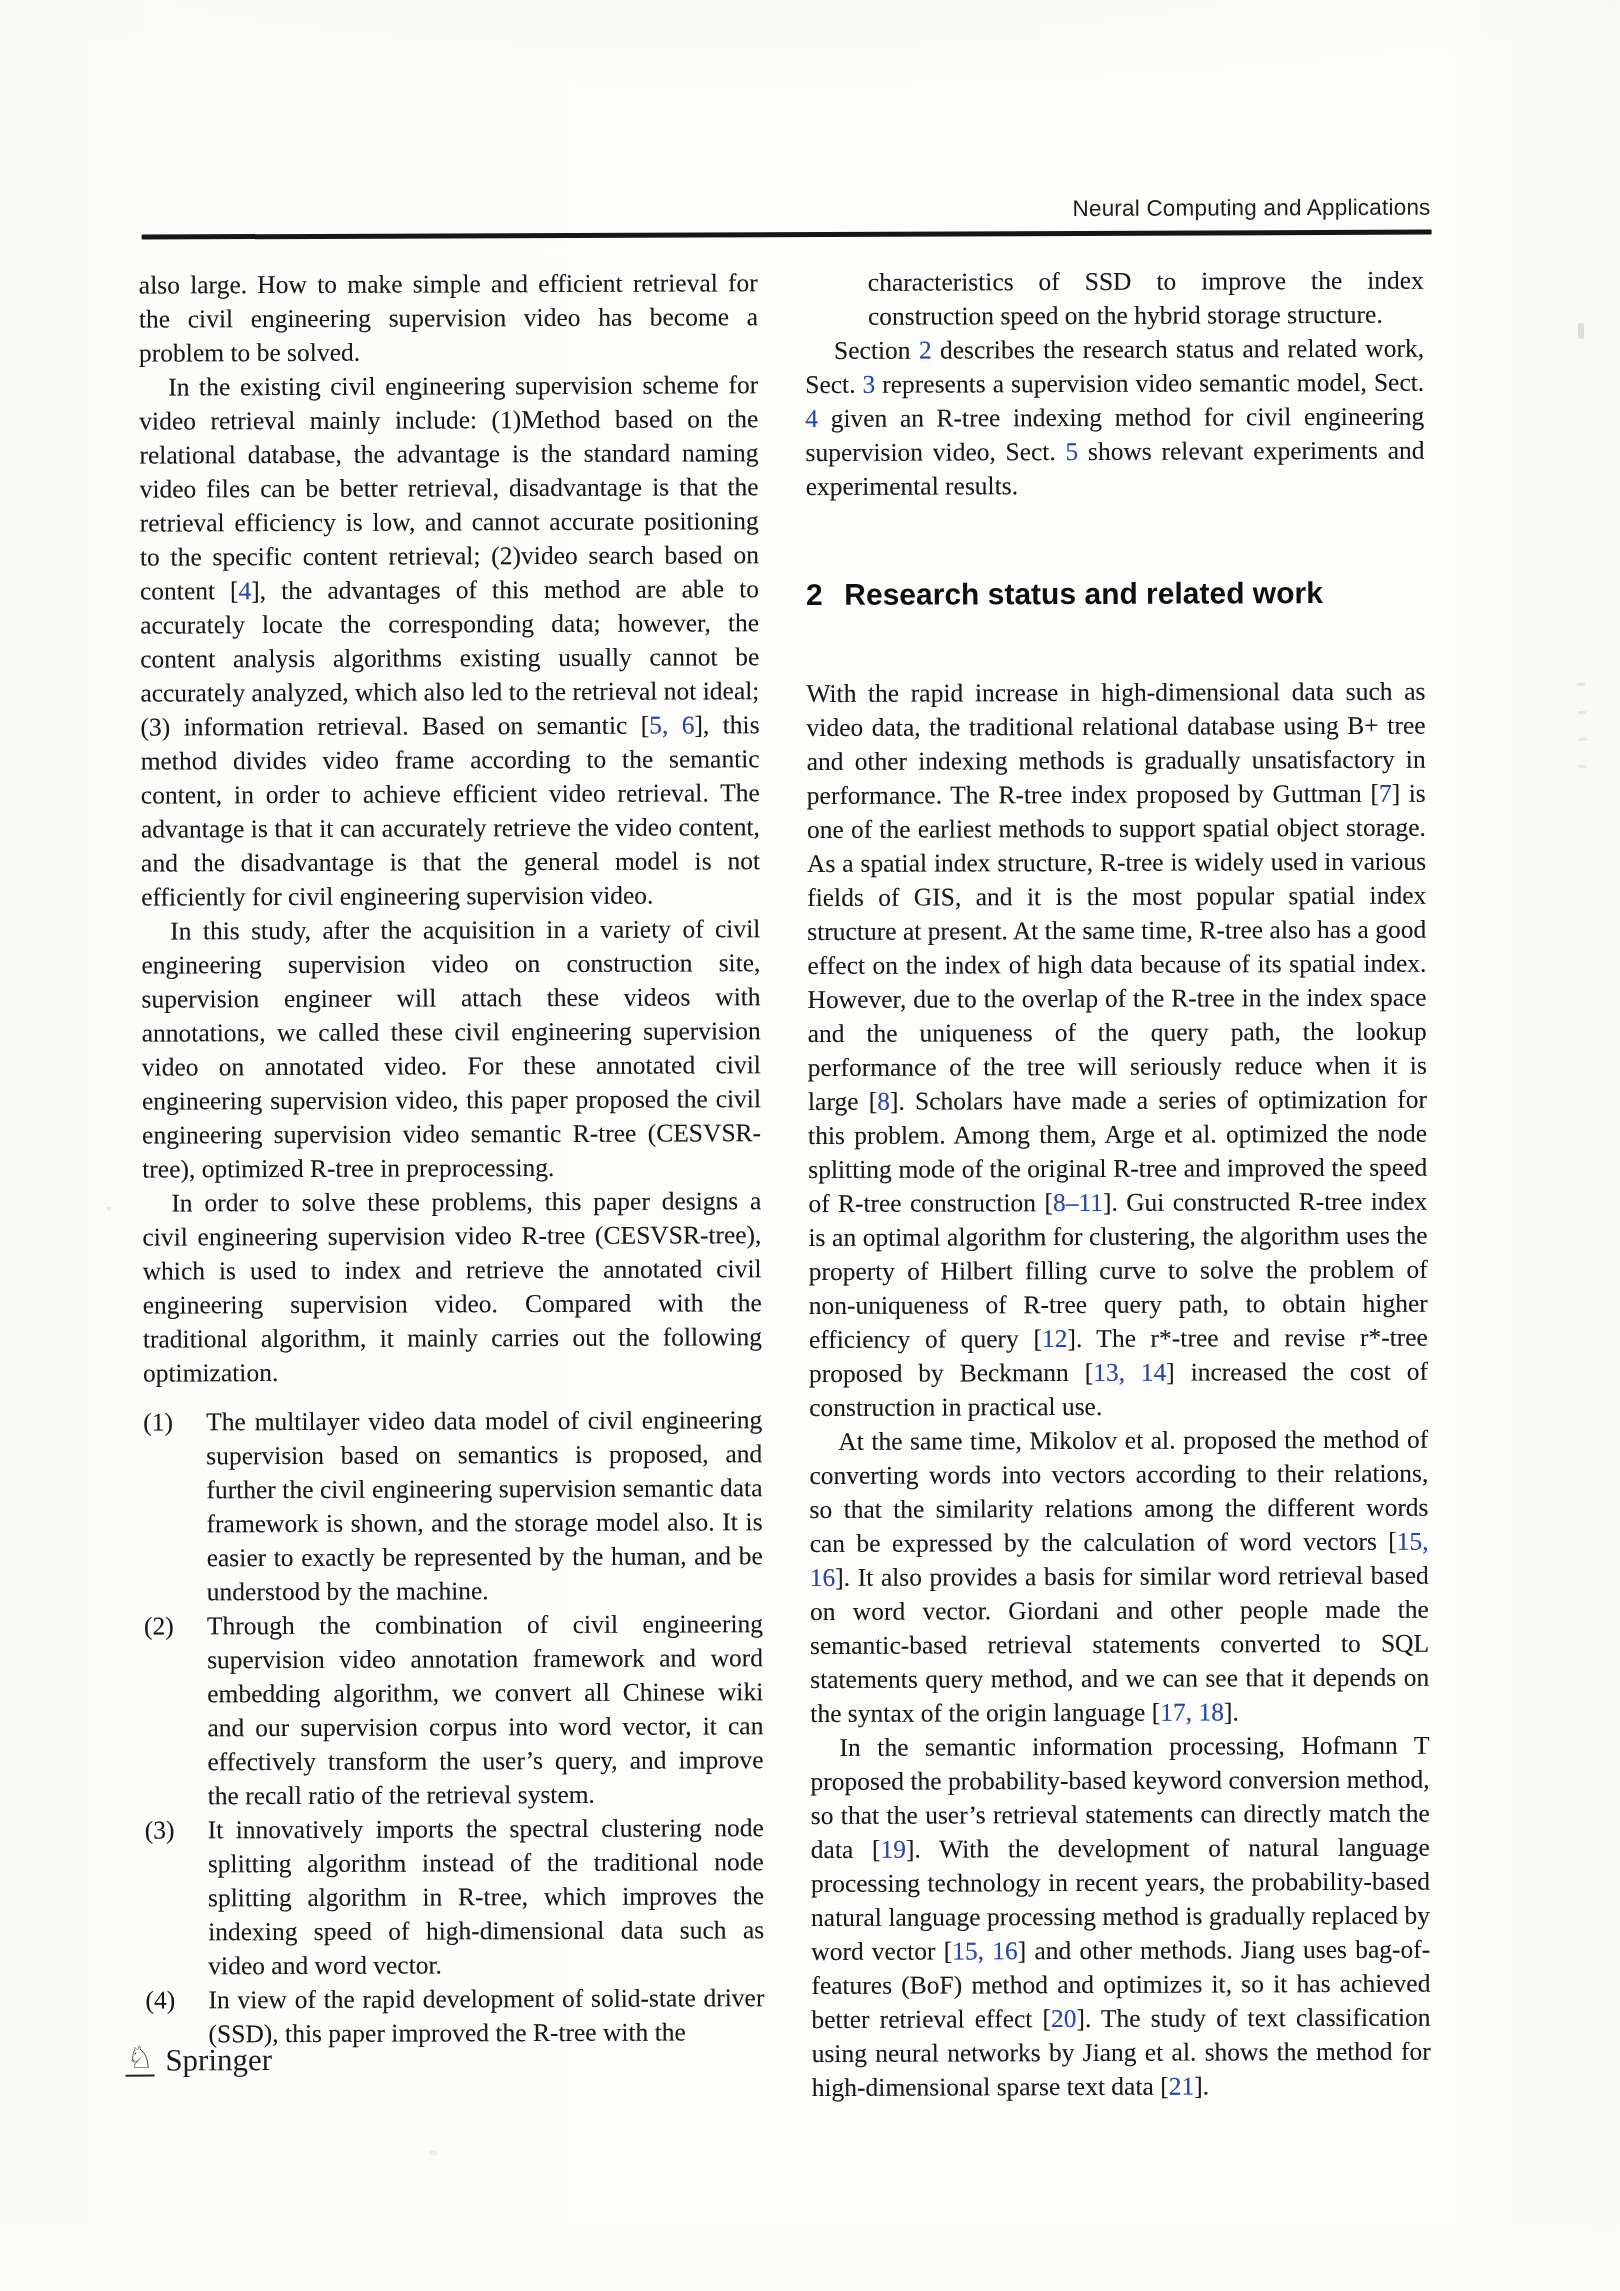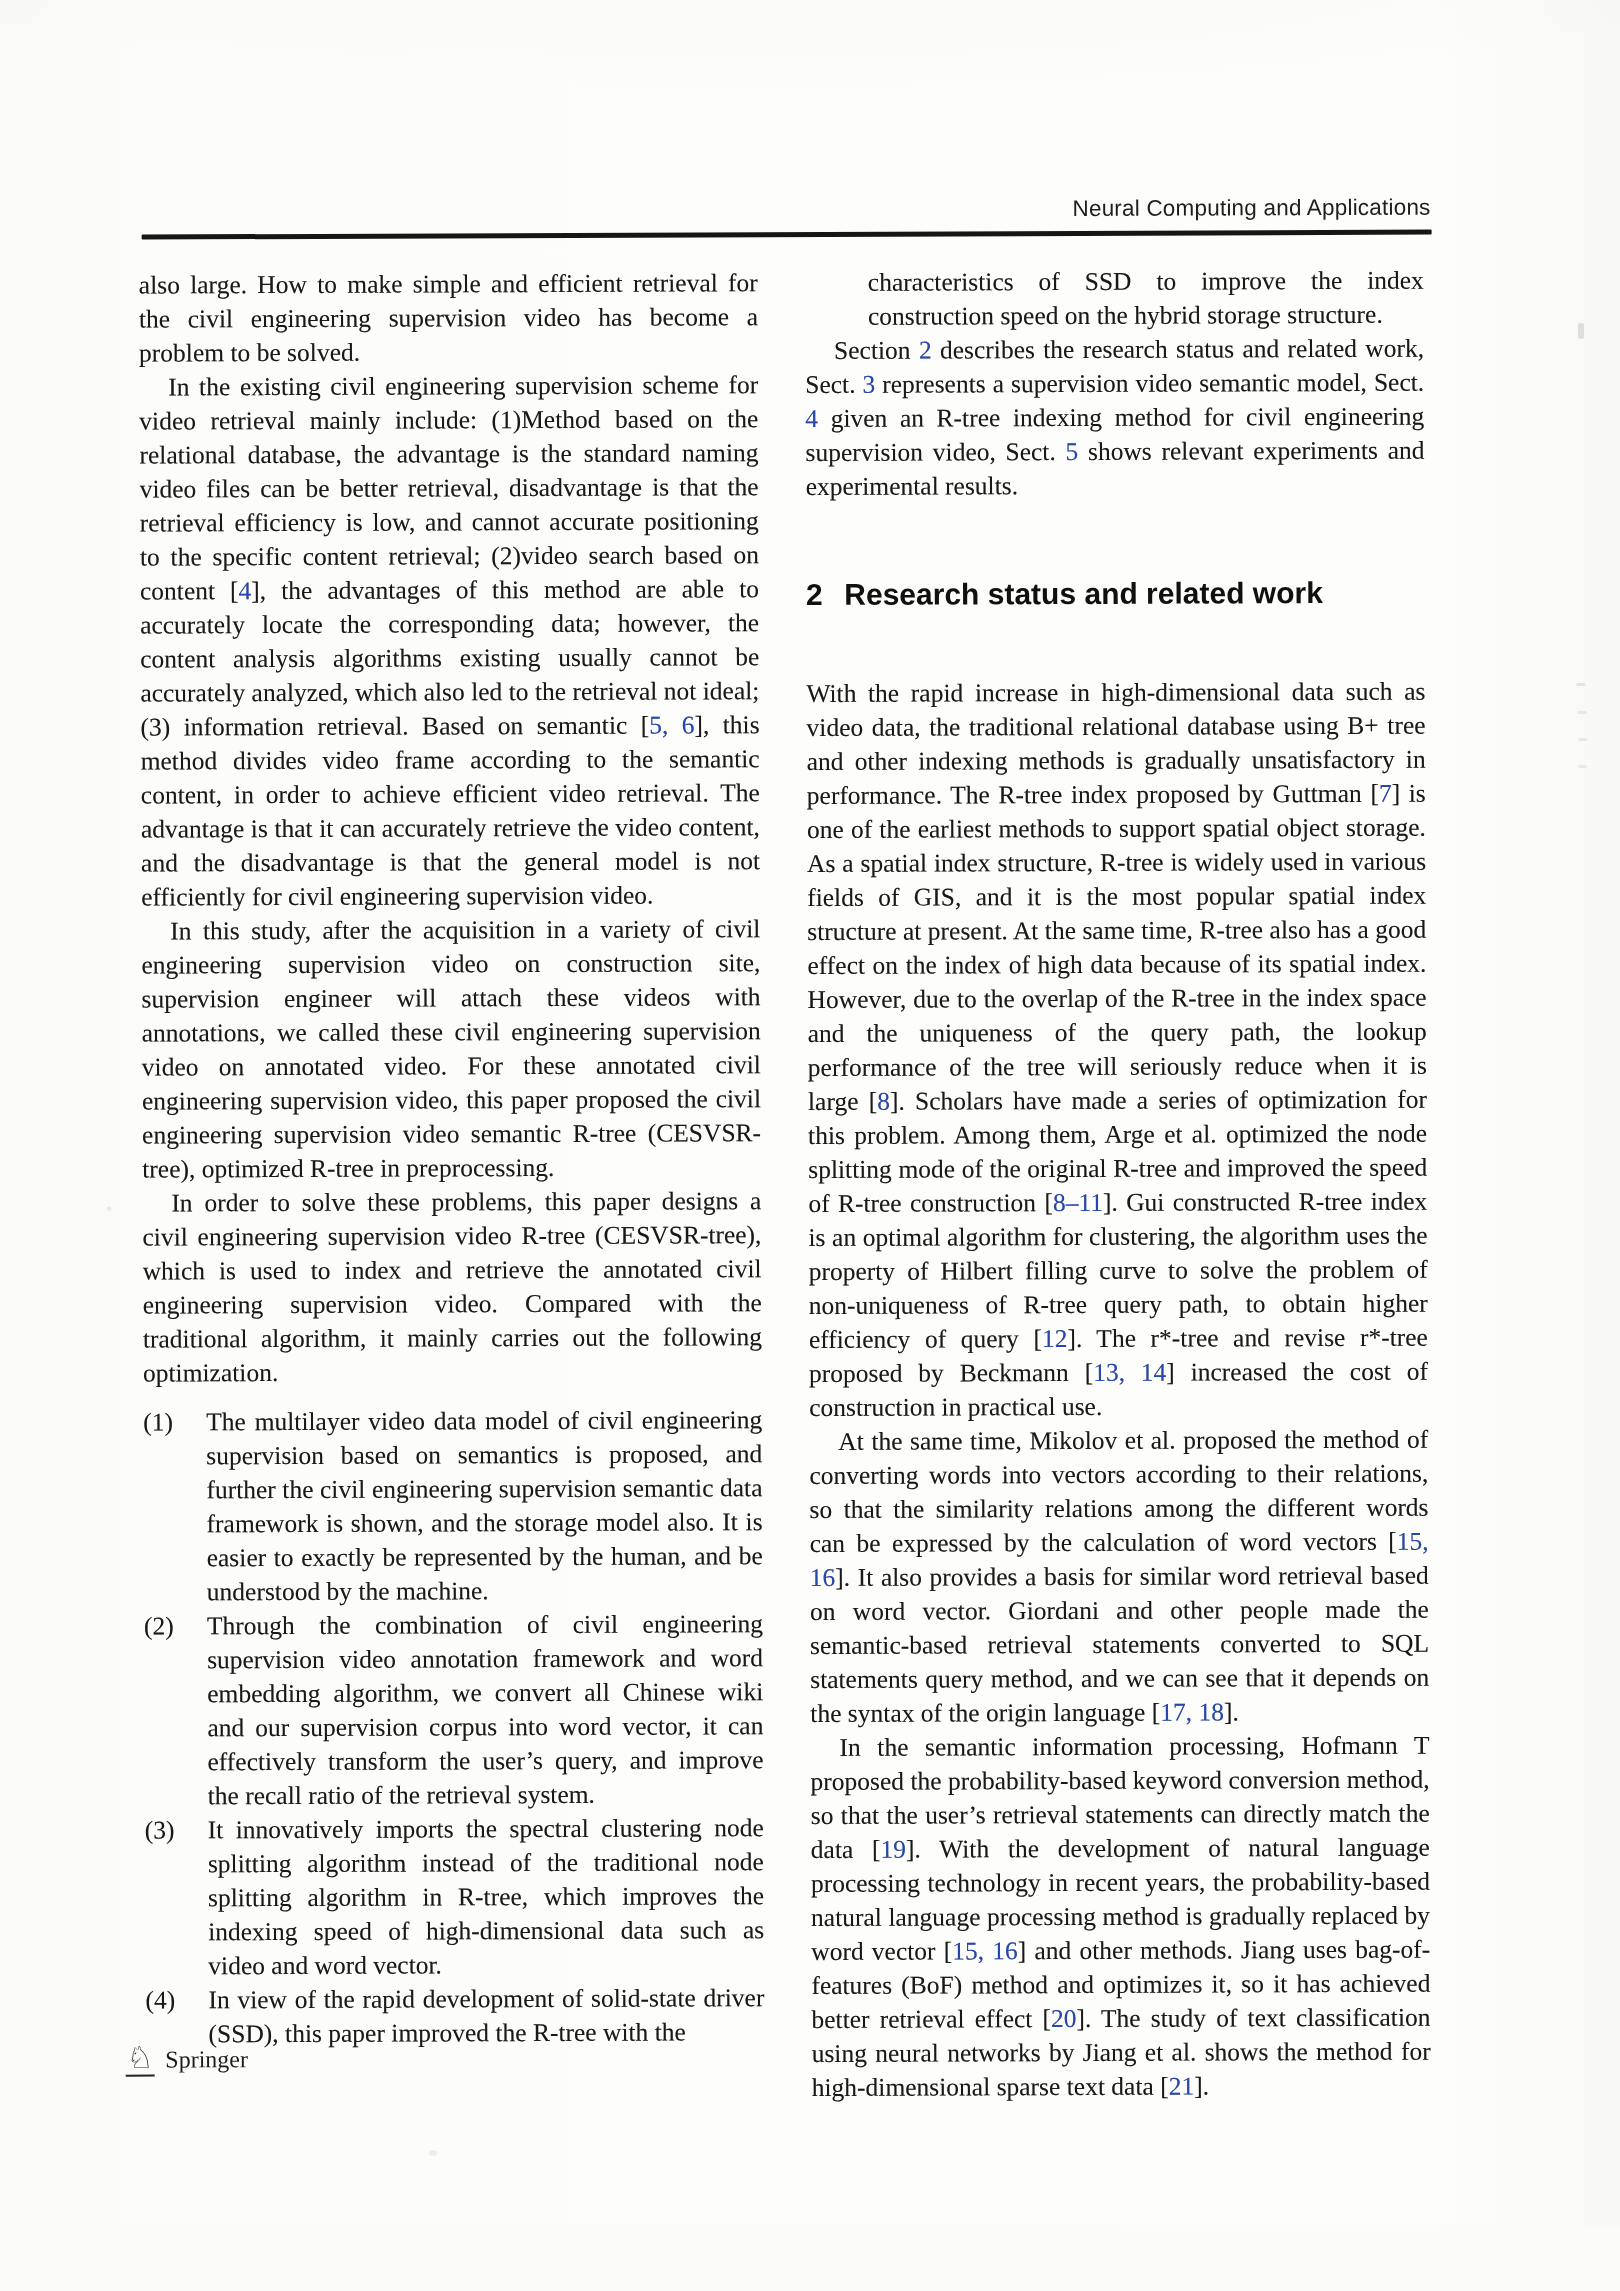--- a/index.html
+++ b/index.html
@@ -32,21 +32,21 @@
 
   .section-heading{margin:71px 0 63px 0;display:flex;gap:21.6px;text-align:left;
     font-family:"Liberation Sans",sans-serif;font-size:30px;font-weight:700;
     color:#101010;line-height:39px;text-shadow:none;}
 
   .ref{color:var(--ref-color,#2647b0);}
 
   .footer{position:absolute;left:122px;top:2039px;display:flex;align-items:flex-end;gap:10.8px;color:#1c1c1c;}
   .knight{font-family:"DejaVu Sans",sans-serif;font-size:30px;line-height:32px;
     border-bottom:2px solid #222;padding:0 1px 1px 1px;}
-  .pubname{font-family:"Liberation Serif","DejaVu Serif",serif;font-size:24px;line-height:33px;}
+  .pubname{font-family:"Liberation Serif","DejaVu Serif",serif;font-size:31px;line-height:33px;}
 
   .art{position:absolute;background:#bdbdbd;border-radius:2px;}
 </style>
 </head>
 <body>
 
 <div class="page">
   <div class="tilt">
 
     <div class="journal">Neural Computing and Applications</div>

